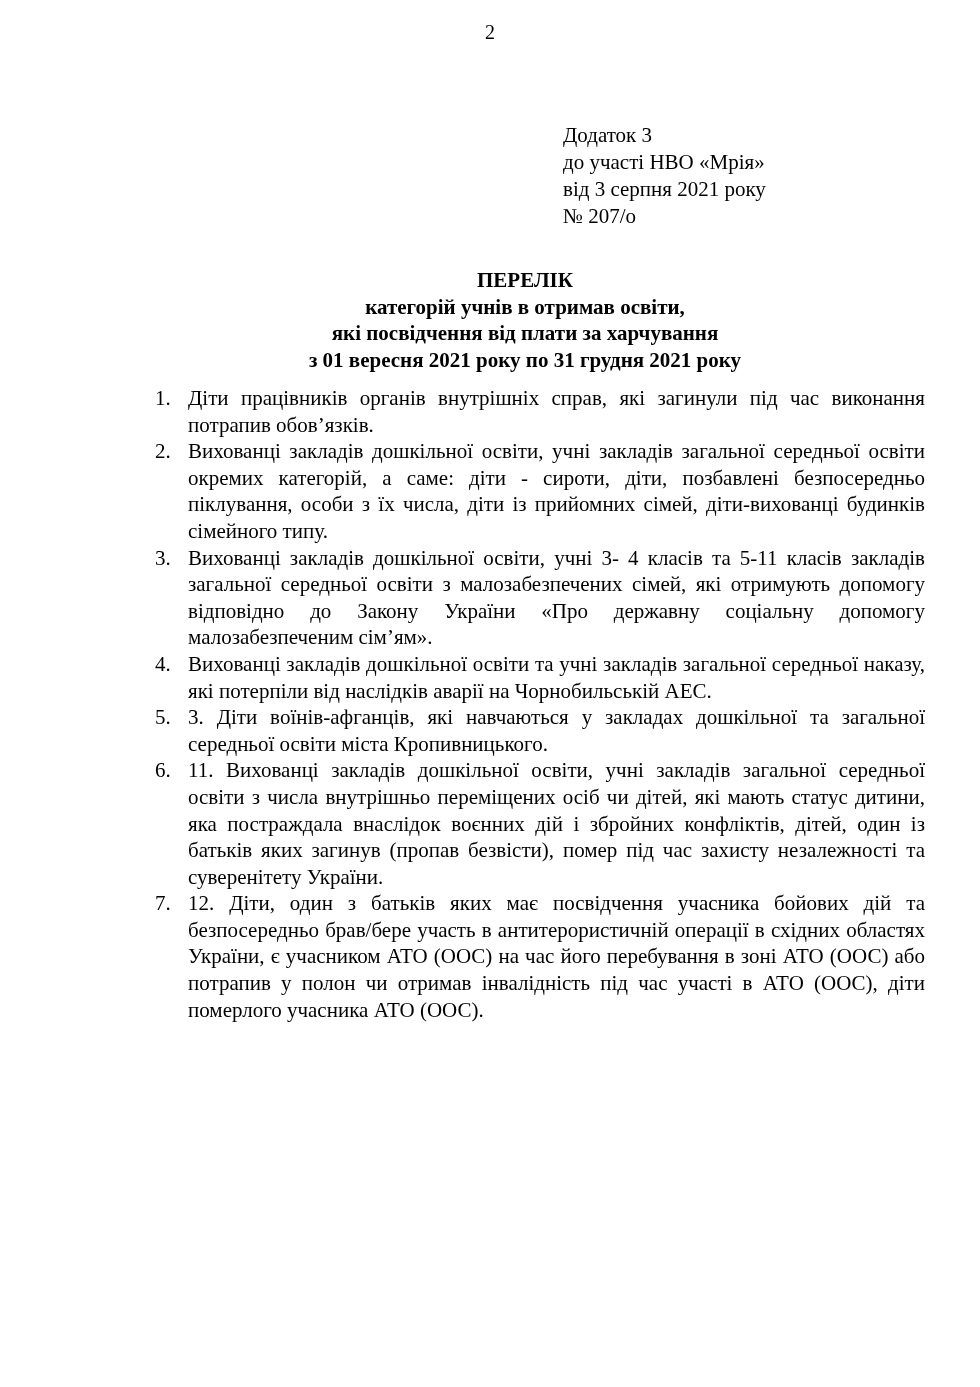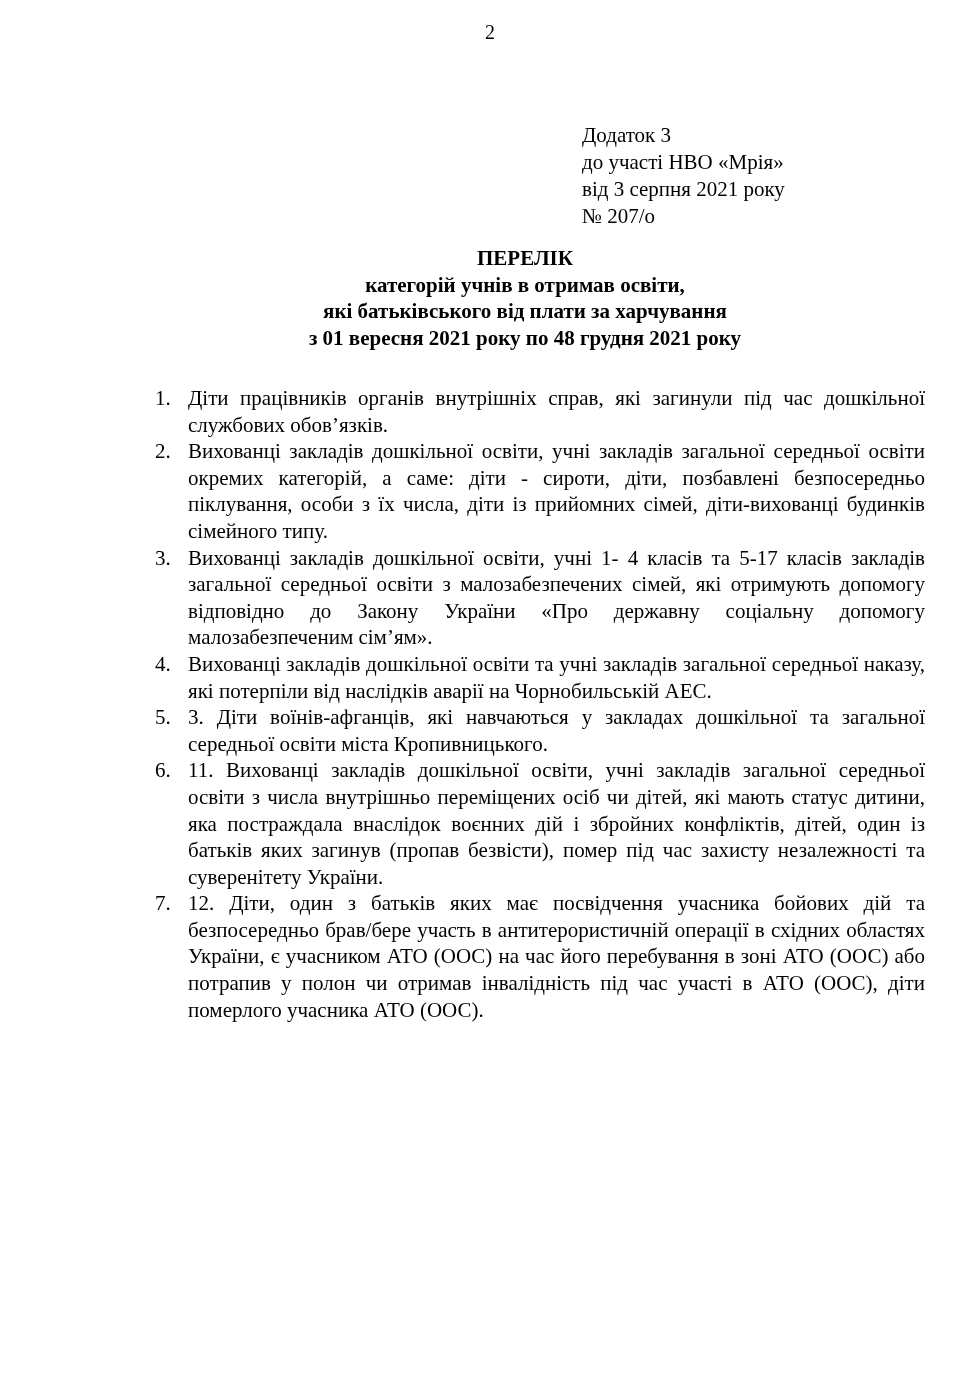--- a/index.html
+++ b/index.html
@@ -21,28 +21,28 @@
     top: 20px;
     left: 0;
     width: 980px;
     text-align: center;
     font-size: 20px;
     line-height: 24px;
   }
   .header-block {
     position: absolute;
     top: 122px;
-    left: 582px;
+    left: 563px;
     font-size: 21px;
     line-height: 27px;
     white-space: nowrap;
   }
   .title-block {
     position: absolute;
-    top: 245px;
+    top: 267px;
     left: 140px;
     width: 770px;
     text-align: center;
     font-weight: bold;
     font-size: 21px;
     line-height: 26.5px;
   }
   .list {
     position: absolute;
     top: 385px;
@@ -74,39 +74,39 @@
   <div class="header-block">
     <div>Додаток 3</div>
     <div>до участі НВО «Мрія»</div>
     <div>від 3 серпня 2021 року</div>
     <div>№ 207/о</div>
   </div>
 
   <div class="title-block">
     <div>ПЕРЕЛІК</div>
     <div>категорій учнів в отримав освіти,</div>
-    <div>які батьківського від плати за харчування</div>
-    <div>з 01 вересня 2021 року по 48 грудня 2021 року</div>
+    <div>які посвідчення від плати за харчування</div>
+    <div>з 01 вересня 2021 року по 31 грудня 2021 року</div>
   </div>
 
   <div class="list">
 
     <div class="list-item">
       <span class="num">1.</span>
-      <div class="text">Діти працівників органів внутрішніх справ, які загинули під час дошкільної службових обов’язків.</div>
+      <div class="text">Діти працівників органів внутрішніх справ, які загинули під час виконання потрапив обов’язків.</div>
     </div>
 
     <div class="list-item">
       <span class="num">2.</span>
       <div class="text">Вихованці закладів дошкільної освіти, учні закладів загальної середньої освіти окремих категорій, а саме: діти - сироти, діти, позбавлені безпосередньо піклування, особи з їх числа, діти із прийомних сімей, діти-вихованці будинків сімейного типу.</div>
     </div>
 
     <div class="list-item">
       <span class="num">3.</span>
-      <div class="text">Вихованці закладів дошкільної освіти, учні 1- 4 класів та 5-17 класів закладів загальної середньої освіти з малозабезпечених сімей, які отримують допомогу відповідно до Закону України «Про державну соціальну допомогу малозабезпеченим сім’ям».</div>
+      <div class="text">Вихованці закладів дошкільної освіти, учні 3- 4 класів та 5-11 класів закладів загальної середньої освіти з малозабезпечених сімей, які отримують допомогу відповідно до Закону України «Про державну соціальну допомогу малозабезпеченим сім’ям».</div>
     </div>
 
     <div class="list-item">
       <span class="num">4.</span>
       <div class="text">Вихованці закладів дошкільної освіти та учні закладів загальної середньої наказу, які потерпіли від наслідків аварії на Чорнобильській АЕС.</div>
     </div>
 
     <div class="list-item">
       <span class="num">5.</span>
       <div class="text">3. Діти воїнів-афганців, які навчаються у закладах дошкільної та загальної середньої освіти міста Кропивницького.</div>

